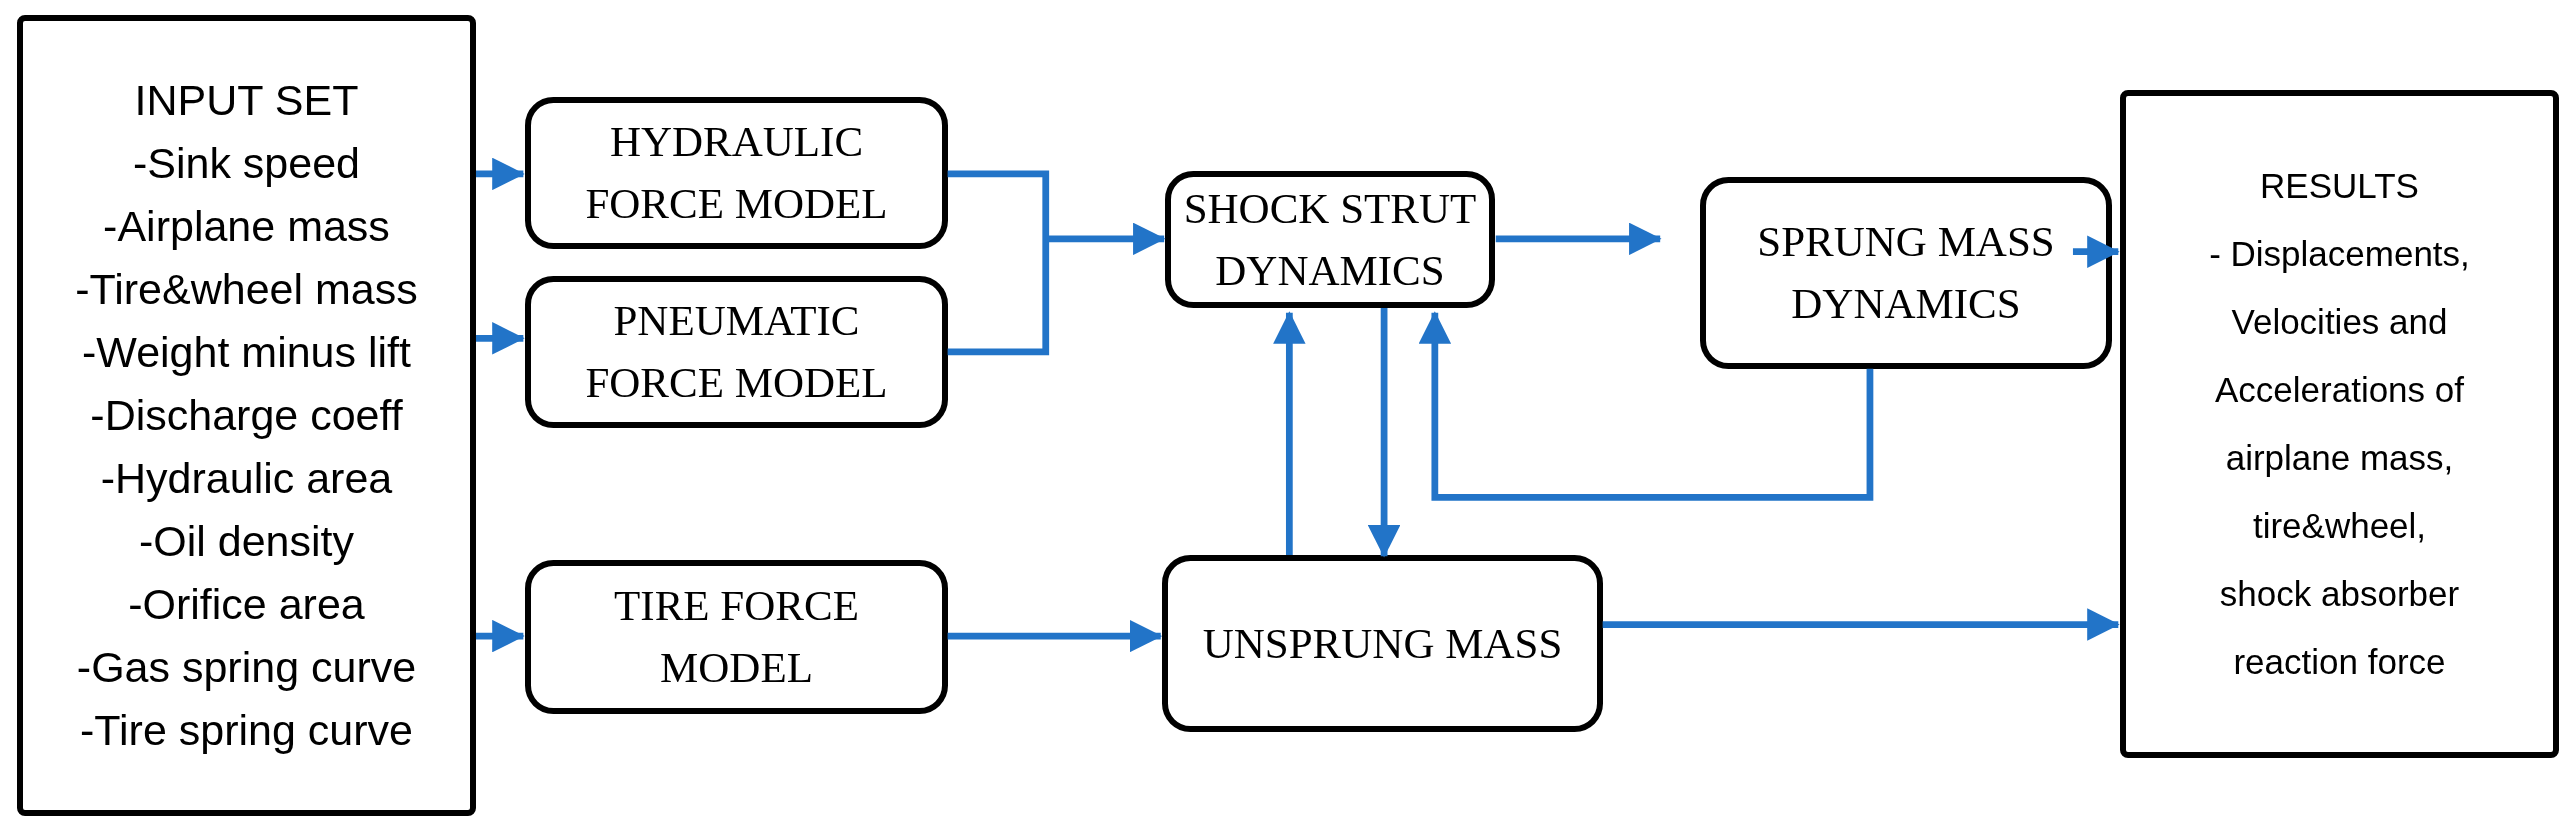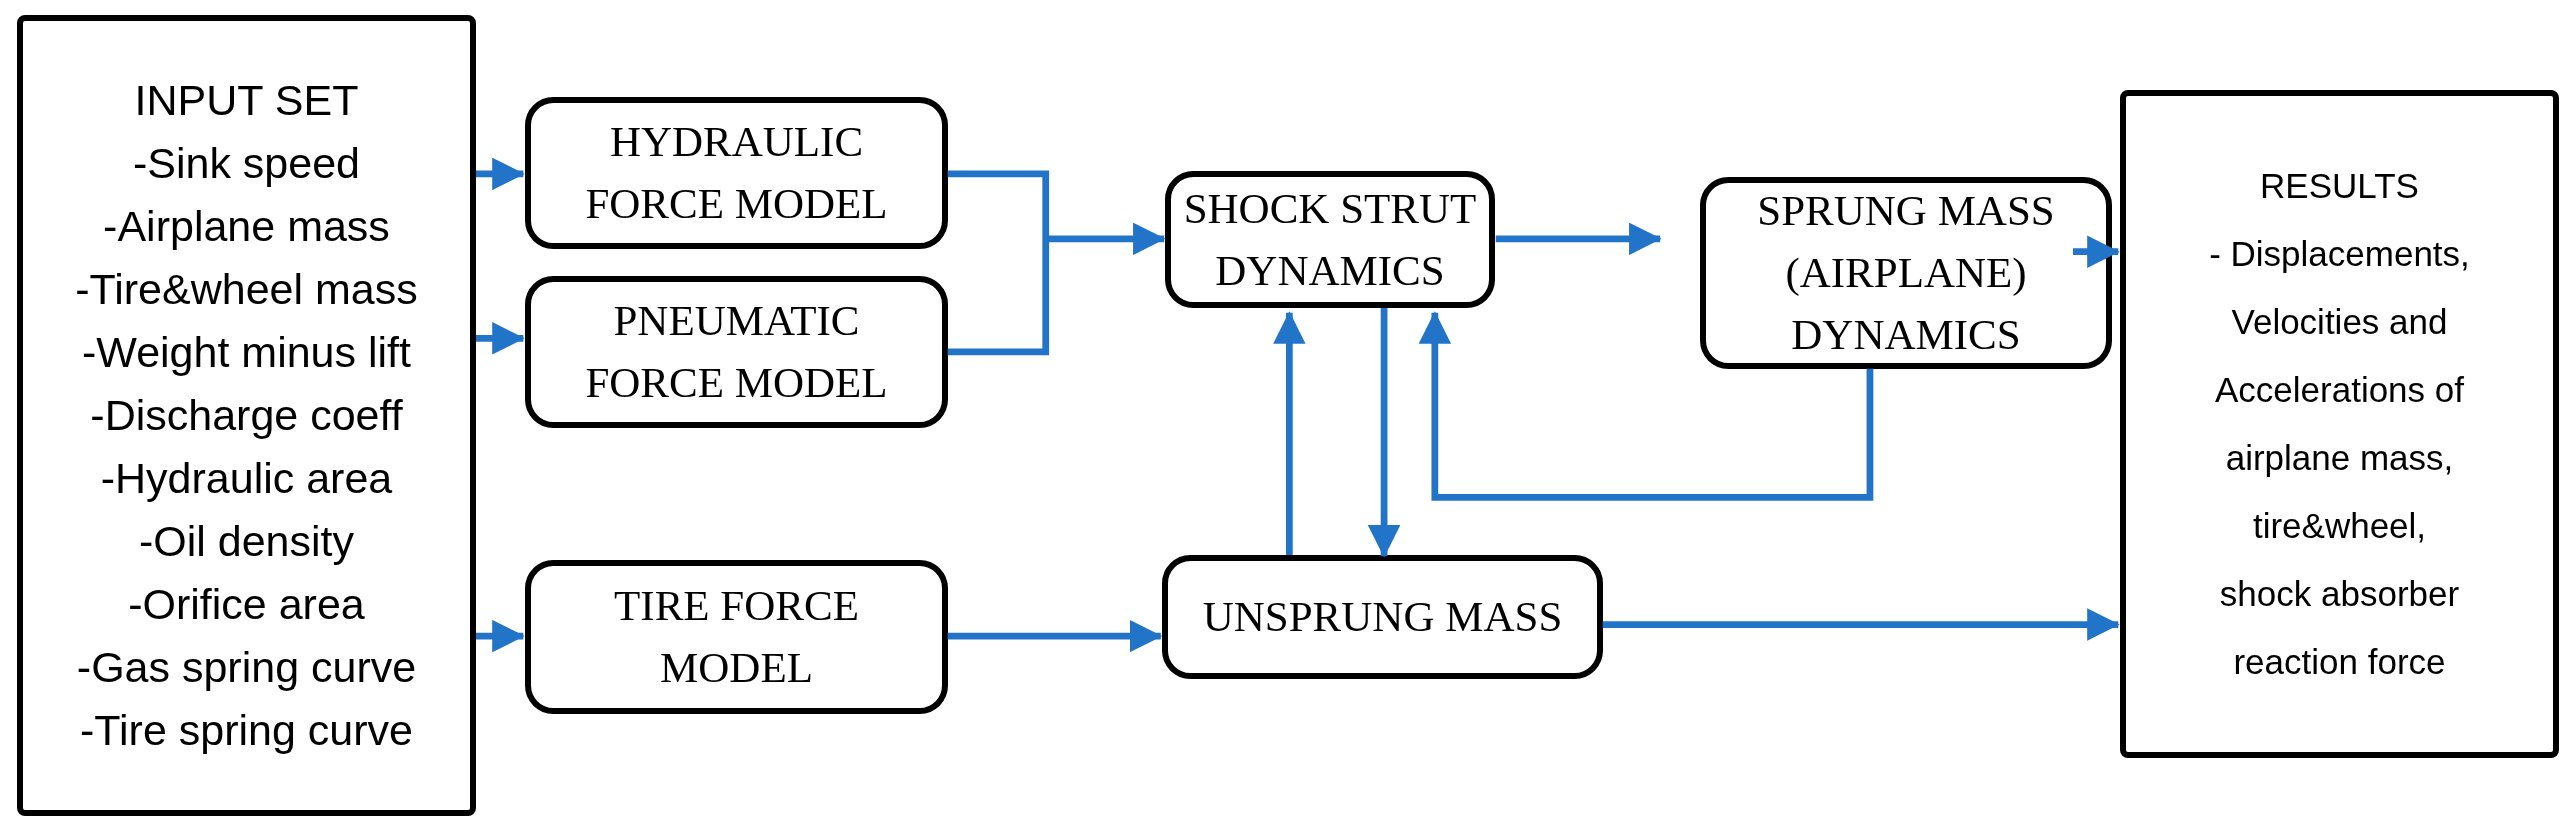--- a/index.html
+++ b/index.html
@@ -72,27 +72,26 @@
   <div class="box small-r t64" style="left:525px;top:560px;width:423px;height:154px;">
     <div class="ln">TIRE FORCE</div>
     <div class="ln">MODEL</div>
   </div>
 
   <div class="box small-r t64" style="left:1165px;top:171px;width:330px;height:137px;">
     <div class="ln">SHOCK STRUT</div>
     <div class="ln">DYNAMICS</div>
   </div>
 
-  <div class="box small-r t64" style="left:1162px;top:555px;width:441px;height:124px;">
+  <div class="box small-r t64" style="left:1162px;top:555px;width:441px;height:177px;">
     <div class="ln">UNSPRUNG MASS</div>
   </div>
 
   <div class="box small-r t64" style="left:1700px;top:177px;width:412px;height:192px;">
     <div class="ln">SPRUNG MASS</div>
-    <div class="ln">(AIRPLANE)</div>
     <div class="ln">DYNAMICS</div>
   </div>
 
   <div class="box big-r t66" style="left:2120px;top:90px;width:439px;height:668px;">
     <div class="ln">RESULTS</div>
     <div class="ln">- Displacements,</div>
     <div class="ln">Velocities and</div>
     <div class="ln">Accelerations of</div>
     <div class="ln">airplane mass,</div>
     <div class="ln">tire&amp;wheel,</div>

